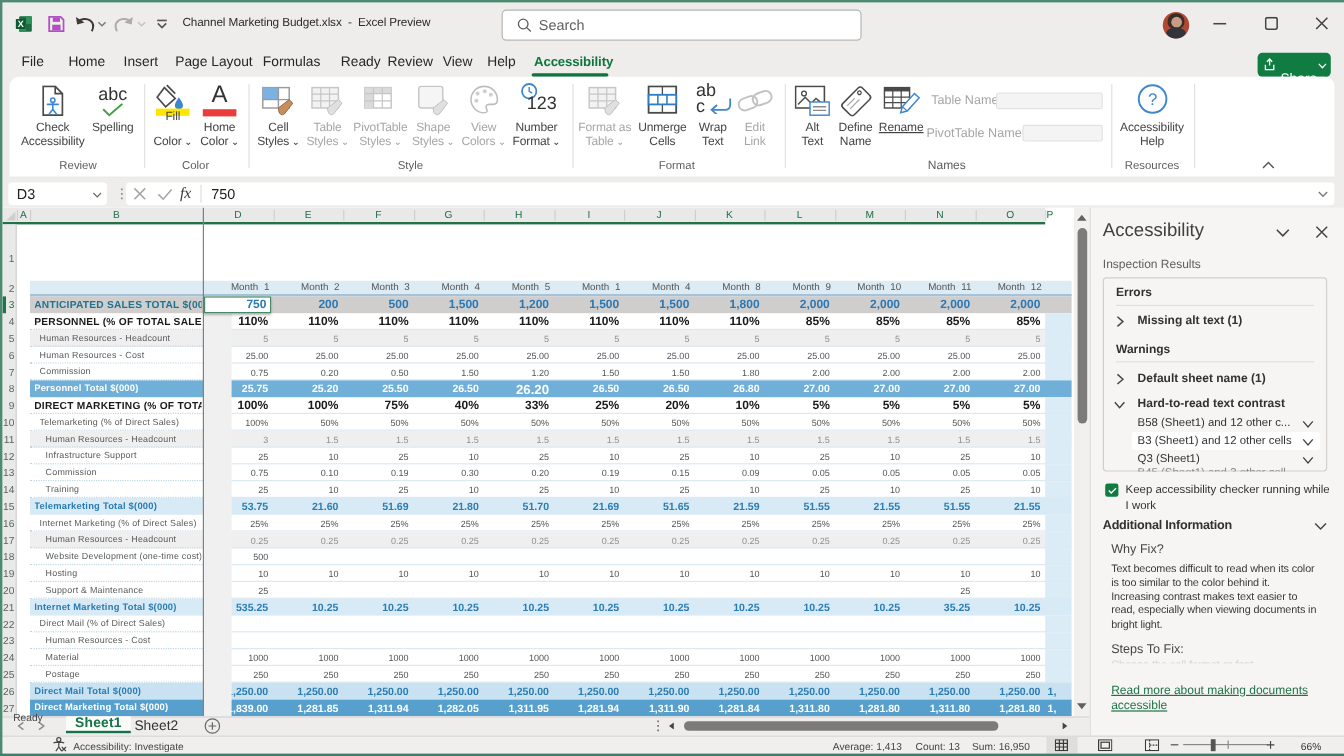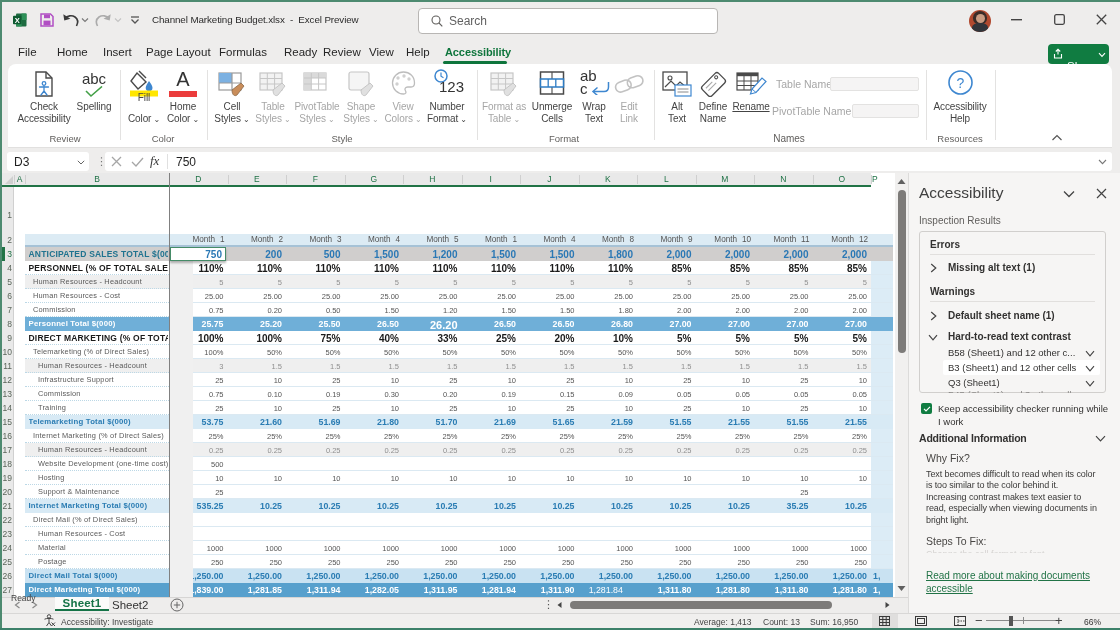--- a/index.html
+++ b/index.html
@@ -670,21 +670,21 @@
 <div class="abs" style="left:871px;top:398.4px;font-size:8.8px;font-weight:700;color:#2a7cb3;">1,</div>
 <div class="abs" style="left:23px;top:409.79999999999995px;width:868px;height:14px;background:#57a0cd;"></div>
 <div class="abs" style="left:26.5px;top:412.0px;width:139.5px;font-size:7.8px;font-weight:700;color:#ffffff;white-space:nowrap;overflow:hidden;letter-spacing:0.2px;">Direct Marketing Total $(000)</div>
 <div class="abs" style="left:167.0px;top:412.4px;width:54.5px;text-align:right;font-size:8.8px;font-weight:700;color:#ffffff;">1,839.00</div>
 <div class="abs" style="left:225.5px;top:412.4px;width:54.5px;text-align:right;font-size:8.8px;font-weight:700;color:#ffffff;">1,281.85</div>
 <div class="abs" style="left:284.0px;top:412.4px;width:54.5px;text-align:right;font-size:8.8px;font-weight:700;color:#ffffff;">1,311.94</div>
 <div class="abs" style="left:342.5px;top:412.4px;width:54.5px;text-align:right;font-size:8.8px;font-weight:700;color:#ffffff;">1,282.05</div>
 <div class="abs" style="left:401.0px;top:412.4px;width:54.5px;text-align:right;font-size:8.8px;font-weight:700;color:#ffffff;">1,311.95</div>
 <div class="abs" style="left:459.5px;top:412.4px;width:54.5px;text-align:right;font-size:8.8px;font-weight:700;color:#ffffff;">1,281.94</div>
 <div class="abs" style="left:518.0px;top:412.4px;width:54.5px;text-align:right;font-size:8.8px;font-weight:700;color:#ffffff;">1,311.90</div>
-<div class="abs" style="left:576.5px;top:412.4px;width:54.5px;text-align:center;font-size:8.8px;font-weight:400;color:#ffffff;">1,281.84</div>
+<div class="abs" style="left:576.5px;top:412.4px;width:54.5px;text-align:right;font-size:8.8px;font-weight:700;color:#ffffff;">1,281.84</div>
 <div class="abs" style="left:635.0px;top:412.4px;width:54.5px;text-align:right;font-size:8.8px;font-weight:700;color:#ffffff;">1,311.80</div>
 <div class="abs" style="left:693.5px;top:412.4px;width:54.5px;text-align:right;font-size:8.8px;font-weight:700;color:#ffffff;">1,281.80</div>
 <div class="abs" style="left:752.0px;top:412.4px;width:54.5px;text-align:right;font-size:8.8px;font-weight:700;color:#ffffff;">1,311.80</div>
 <div class="abs" style="left:810.5px;top:412.4px;width:54.5px;text-align:right;font-size:8.8px;font-weight:700;color:#ffffff;">1,281.80</div>
 <div class="abs" style="left:871px;top:412.4px;font-size:8.8px;font-weight:700;color:#ffffff;">1,</div>
 <div class="abs" style="left:167.5px;top:74px;width:23px;height:350px;background:#f0f0f0;"></div>
 <div class="abs" style="left:167px;top:0;width:1px;height:424px;background:#808080;"></div>
 <div class="abs" style="left:167.5px;top:73.80000000000001px;width:56px;height:14px;background:#fff;border:1.5px solid #458b67;box-shadow:0 1.5px 2px rgba(0,0,0,0.28);"></div>
 <div class="abs" style="left:167.5px;top:75.6px;width:52.5px;text-align:right;font-size:10px;font-weight:700;color:#2a78b5;">750</div>
 </div>

